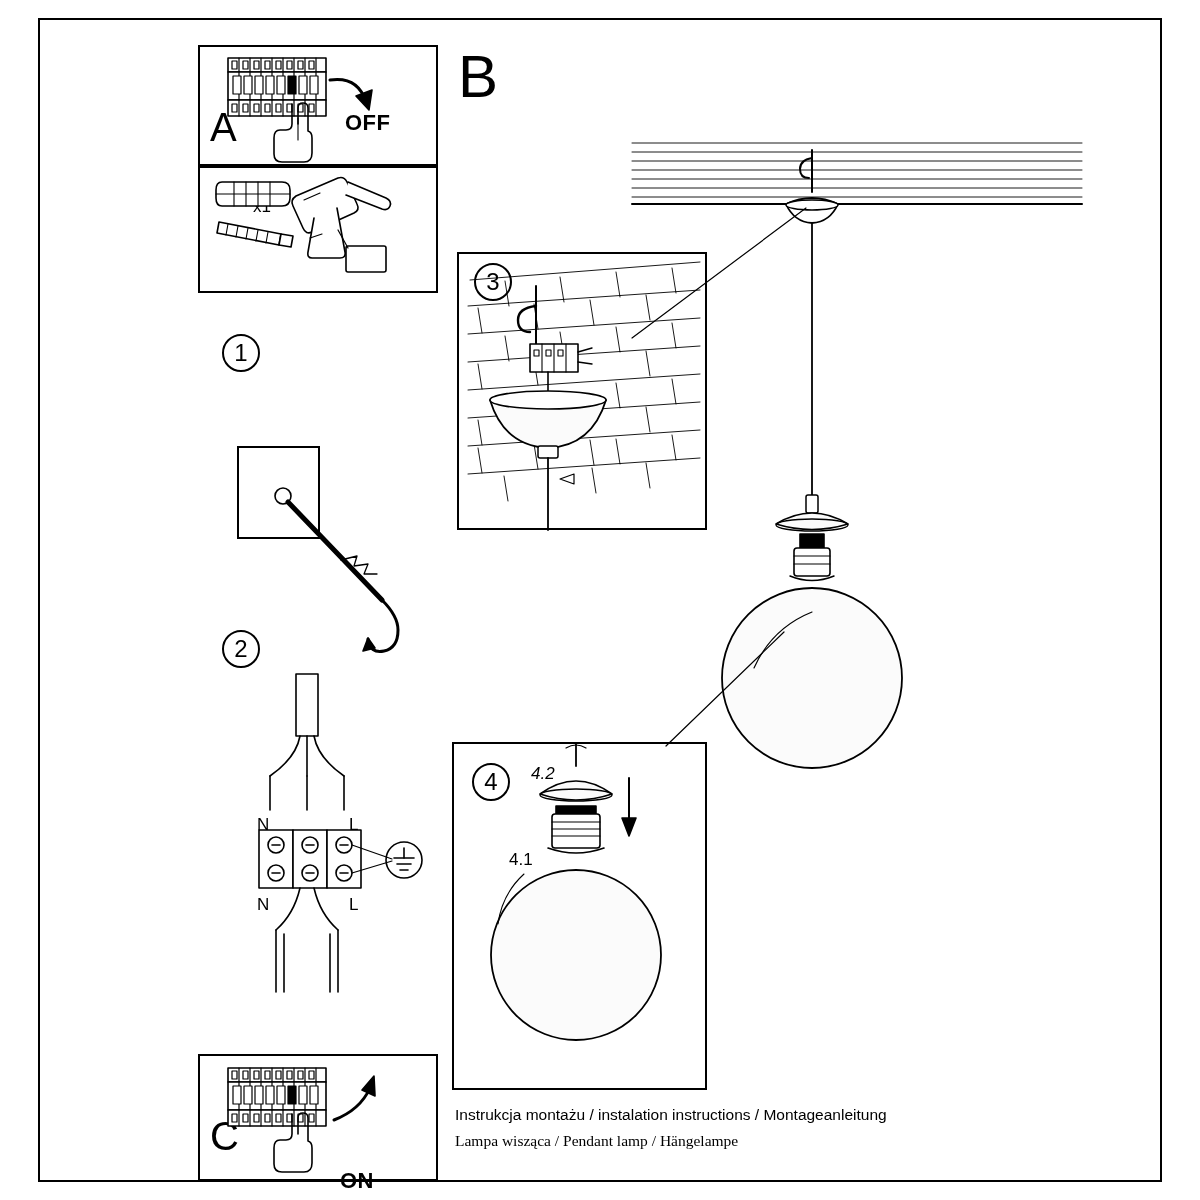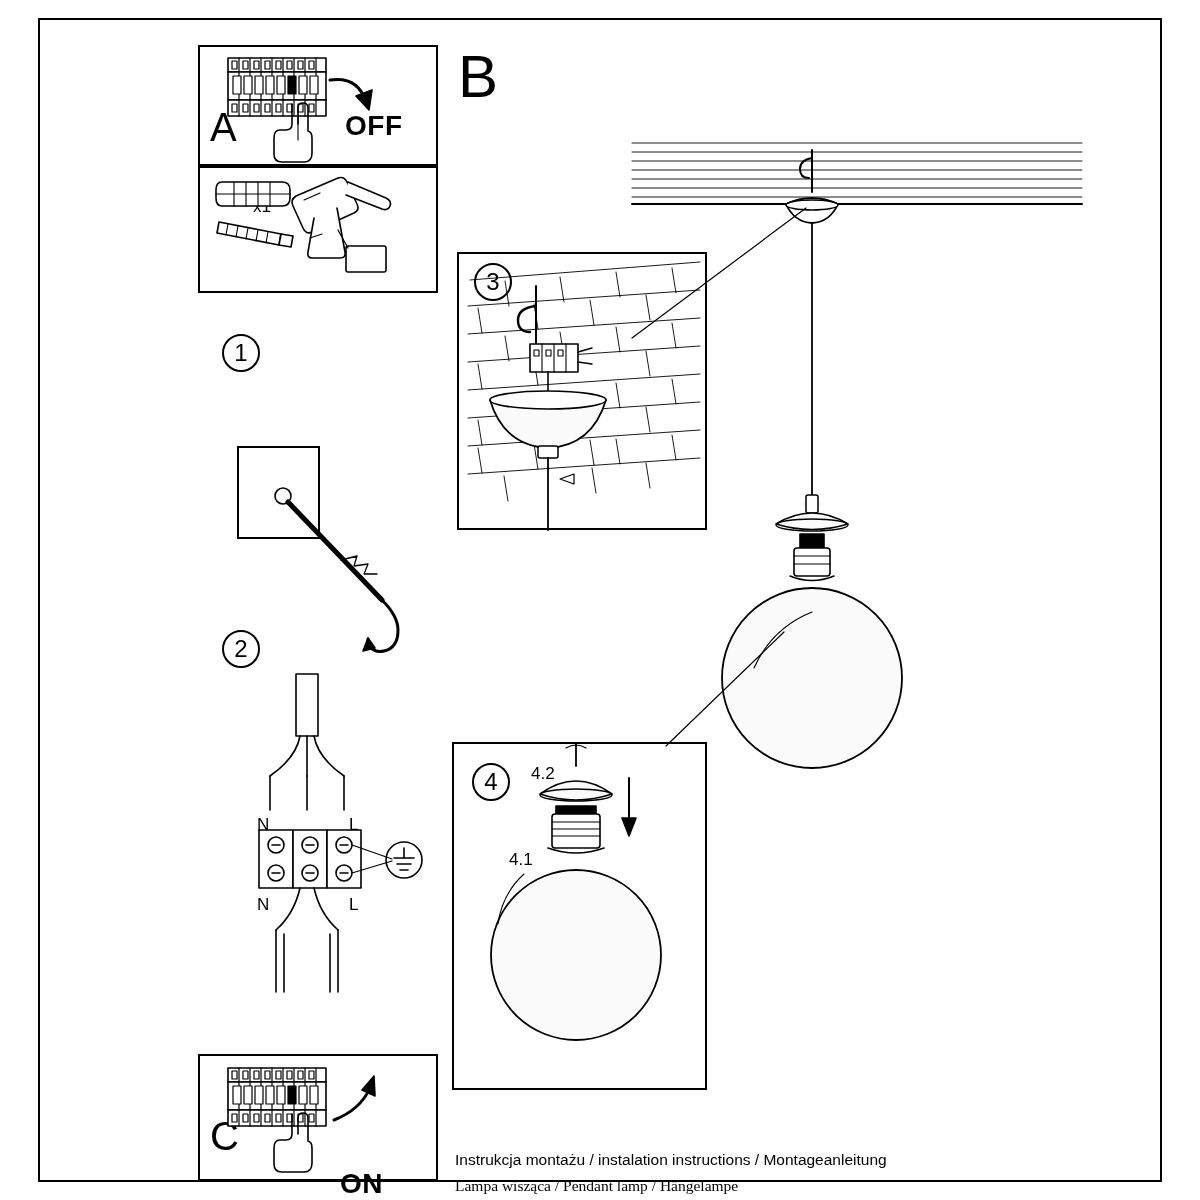--- a/index.html
+++ b/index.html
@@ -40,21 +40,21 @@
     position: absolute;
     font-family: "Liberation Sans", sans-serif;
     color: #000;
     white-space: nowrap;
   }
   .big-letter {
     font-size: 60px;
     font-weight: 400;
   }
   .word {
-    font-size: 28px;
+    font-size: 22px;
     font-weight: 700;
     letter-spacing: 0.5px;
   }
   .step-circle {
     position: absolute;
     width: 38px;
     height: 38px;
     border: 2px solid #000;
     border-radius: 50%;
     box-sizing: border-box;
@@ -65,21 +65,20 @@
     background: #fff;
   }
   .small-text {
     font-size: 17px;
   }
   .caption {
     position: absolute;
     font-size: 15.5px;
     line-height: 26px;
     white-space: nowrap;
-    margin-top: 45px;
   }
   svg { display: block; }
   .svg-layer {
     position: absolute;
     left: 0; top: 0;
     width: 1200px;
     height: 1200px;
     pointer-events: none;
   }
 </style>
@@ -111,21 +110,21 @@
   <div class="step-circle" style="left:222px; top:630px;">
       <span>2</span>
     </div>
   <div class="step-circle" style="left:474px; top:263px;">
       <span>3</span>
     </div>
   <div class="step-circle" style="left:472px; top:763px;">
       <span>4</span>
     </div>
 
-  <div class="label small-text" style="left:531px; top:764px;">4.2</div>
+  <div class="label small-text" style="left:531px; top:764px;font-style:italic;">4.2</div>
   <div class="label small-text" style="left:509px; top:850px;">4.1</div>
 
   <div class="label small-text" style="left:257px; top:815px;">N</div>
   <div class="label small-text" style="left:349px; top:815px;">L</div>
   <div class="label small-text" style="left:257px; top:895px;">N</div>
   <div class="label small-text" style="left:349px; top:895px;">L</div>
 
   <div class="caption" style="left:455px; top:1102px;">Instrukcja montażu / instalation instructions / Montageanleitung</div>
   <div class="caption" style="left:455px; top:1128px;font-family:Liberation Serif, serif;">Lampa wisząca / Pendant lamp / Hängelampe</div>
 

